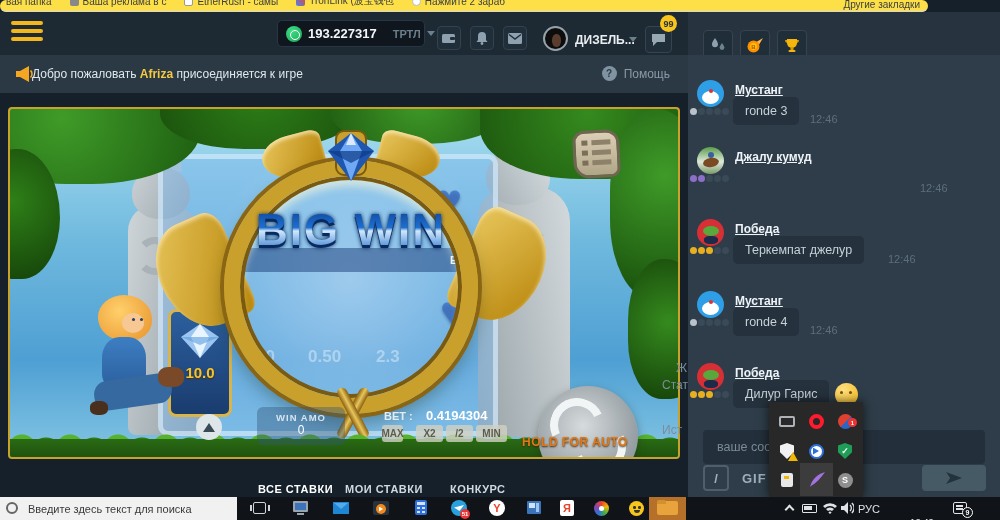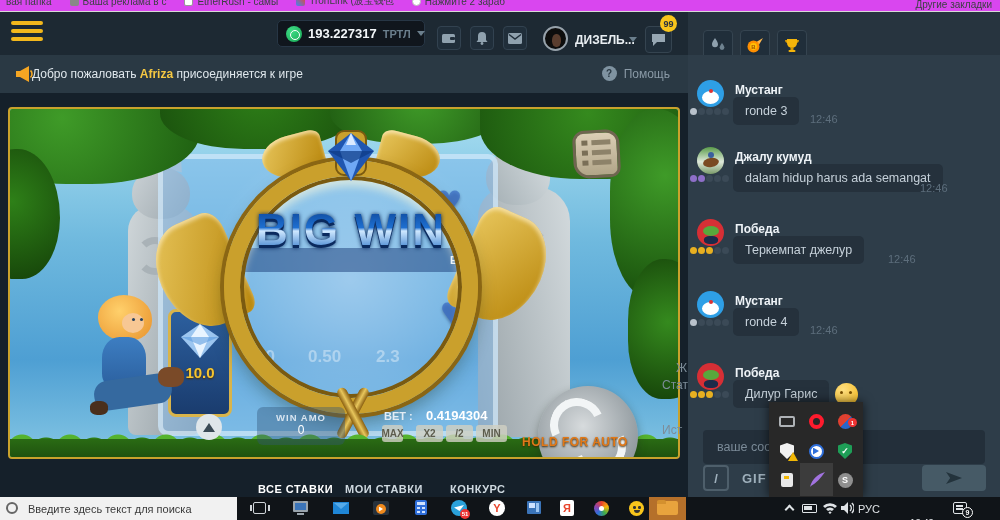--- a/index.html
+++ b/index.html
@@ -2,34 +2,34 @@
 <html><head>
 <meta charset="utf-8">
 <style>
   * { margin:0; padding:0; box-sizing:border-box; }
   html,body { width:1000px; height:520px; overflow:hidden; }
   body { font-family:"Liberation Sans", sans-serif; background:#15202a; position:relative; }
   .abs { position:absolute; }
   .root { position:absolute; left:0; top:0; width:1000px; height:520px; overflow:hidden; }
 
   
-  .bmbar { left:0; top:0; width:1000px; height:12px; background:#d946ef; border-bottom:1px solid #d8d8d8; overflow:hidden; }
+  .bmbar { left:0; top:0; width:928px; height:12px; background:#fde047; border-bottom:1px solid #d8d8d8; overflow:hidden;border-radius:6px; }
   .bmrow { position:absolute; left:0; top:-9px; height:20px; display:flex; align-items:center; gap:18px; padding-left:6px; white-space:nowrap; }
   .bmitem { font-size:10px; color:#3c4043; display:flex; align-items:center; gap:4px; }
   .fav { width:9px; height:9px; border-radius:2px; display:inline-block; }
 
   
   .hdr { left:0; top:12px; width:688px; height:43px; background:#1d2933; }
   .chdr { left:688px; top:12px; width:312px; height:43px; background:#27343f; }
   .bar { position:absolute; left:11px; width:32px; height:4px; border-radius:2px; background:#f3b71c; }
   .pill { position:absolute; left:277px; top:8px; width:148px; height:27px; background:#10161d; border:1px solid #273645; border-radius:5px; display:flex; align-items:center; padding:0 8px; gap:6px; }
   .coin { width:16px; height:16px; border-radius:50%; background:radial-gradient(circle at 35% 30%, #3fdc85, #17a855); position:relative; flex:0 0 auto; }
   .coin:after { content:""; position:absolute; left:4px; top:4px; width:8px; height:8px; border:1.5px solid #fff; border-radius:50%; }
   .balv { color:#f2f6f9; font-weight:bold; font-size:13px; }
-  .curv { color:#6b7f8d; font-size:11px; font-weight:bold; margin-left:0; }
+  .curv { color:#6b7f8d; font-size:11px; font-weight:bold; margin-left:10px; }
   .caret { width:0; height:0; border-left:4px solid transparent; border-right:4px solid transparent; border-top:5px solid #6b7f8d; display:inline-block; }
   .sqbtn { position:absolute; top:14px; width:24px; height:24px; background:#202e3a; border:1px solid #324250; border-radius:4px; display:flex; align-items:center; justify-content:center; }
   .avatar { position:absolute; left:543px; top:14px; width:25px; height:25px; border-radius:50%; background:#0d0d0d; border:2px solid #97a2ab; overflow:hidden; }
   .avatar i { position:absolute; left:7px; top:6px; width:9px; height:13px; background:#5a3d2e; border-radius:45%; }
   .uname { position:absolute; left:575px; top:21px; color:#e9eef2; font-size:12px; font-weight:bold; }
   .badge { position:absolute; border-radius:50%; background:#f8c51c; color:#253142; font-weight:bold; display:flex; align-items:center; justify-content:center; }
   .cbtn { position:absolute; top:18px; width:30px; height:30px; background:#202e3a; border:1px solid #354450; border-radius:4px; display:flex; align-items:center; justify-content:center; }
 
   
   .notif { left:0; top:55px; width:688px; height:38px; background:#2a3944; display:flex; align-items:center; }
@@ -79,21 +79,21 @@
   .mrow b { height:5px; background:#8d English8269; flex:1; background:#8d8269; display:block; }
   .charc { position:absolute; }
 
   
   .sidelab { position:absolute; color:#7d8d99; font-size:12px; }
   .tab { position:absolute; top:483px; font-size:11px; font-weight:bold; letter-spacing:.5px; color:#cfd9e0;padding-left:48px; }
 
   
   .chat { left:688px; top:55px; width:312px; height:465px; background:#2e3d49; }
   .cav { position:absolute; left:9px; width:27px; height:27px; border-radius:50%; overflow:hidden; }
-  .cname { position:absolute; left:47px; color:#eef3f7; font-weight:bold; font-size:12px; }
+  .cname { position:absolute; left:47px; color:#eef3f7; font-weight:bold; font-size:12px;text-decoration:underline; }
   .bubble { position:absolute; left:45px; background:#25313c; border-radius:5px; padding:7px 12px; color:#c6d1da; font-size:12.5px; white-space:nowrap; }
   .ctime { position:absolute; color:#5d6e7c; font-size:11px; }
   .lvls { position:absolute; left:2px; display:flex; gap:1px; }
   .lvl-dot { width:7px; height:7px; border-radius:50%; background:#3b4a57; display:inline-block; }
   .cinput { position:absolute; left:15px; top:375px; width:282px; height:34px; background:#232f3a; border-radius:4px; color:#7b8b98; font-size:12.5px; display:flex; align-items:center; padding-left:14px; }
   .slashbtn { position:absolute; left:15px; top:410px; width:26px; height:26px; border:2px solid #4e5f6b; border-radius:4px; color:#9fb0bc; font-weight:bold; font-size:13px; display:flex; align-items:center; justify-content:center; }
   .gifbtn { position:absolute; left:54px; top:416px; color:#9fb0bc; font-weight:bold; font-size:13px; letter-spacing:1px; }
   .sendbtn { position:absolute; left:234px; top:410px; width:64px; height:26px; background:#465a66; border-radius:4px; display:flex; align-items:center; justify-content:center; }
   .sendbtn i { width:16px; height:12px; background:#23333c; clip-path:polygon(0 0,100% 50%,0 100%,26% 50%); }
   .yemoji { position:absolute; left:147px; top:328px; width:23px; height:23px; border-radius:50%; background:radial-gradient(circle at 35% 30%,#ffe082,#f5b818); }
@@ -367,21 +367,20 @@
         <span class="lvl-dot"></span>
         <span class="lvl-dot"></span>
       </div>
 
     <div class="cav" style="top:92px;background:linear-gradient(#5a9c4a,#dfe9db 55%,#7a9b6a)">
       <i style="position:absolute;left:6px;top:11px;width:16px;height:9px;border-radius:50%;background:#7a4a22;transform:rotate(-10deg)"></i>
       <i style="position:absolute;left:11px;top:5px;width:6px;height:6px;border-radius:50%;background:#3a5f9e"></i>
     </div>
     <span class="cname" style="top:95px">Джалу кумуд</span>
 
-    <div class="bubble" style="top:109px">dalam hidup harus ada semangat</div>
     <span class="ctime" style="left:232px;top:127px">12:46</span>
     <div class="lvls" style="top:120px">
         <span class="lvl-dot" style="background: rgb(142, 111, 200);"></span>
         <span class="lvl-dot" style="background: rgb(142, 111, 200);"></span>
         <span class="lvl-dot"></span>
         <span class="lvl-dot"></span>
         <span class="lvl-dot"></span>
       </div>
 
     <div class="cav" style="top:164px;background:#d62f35">

